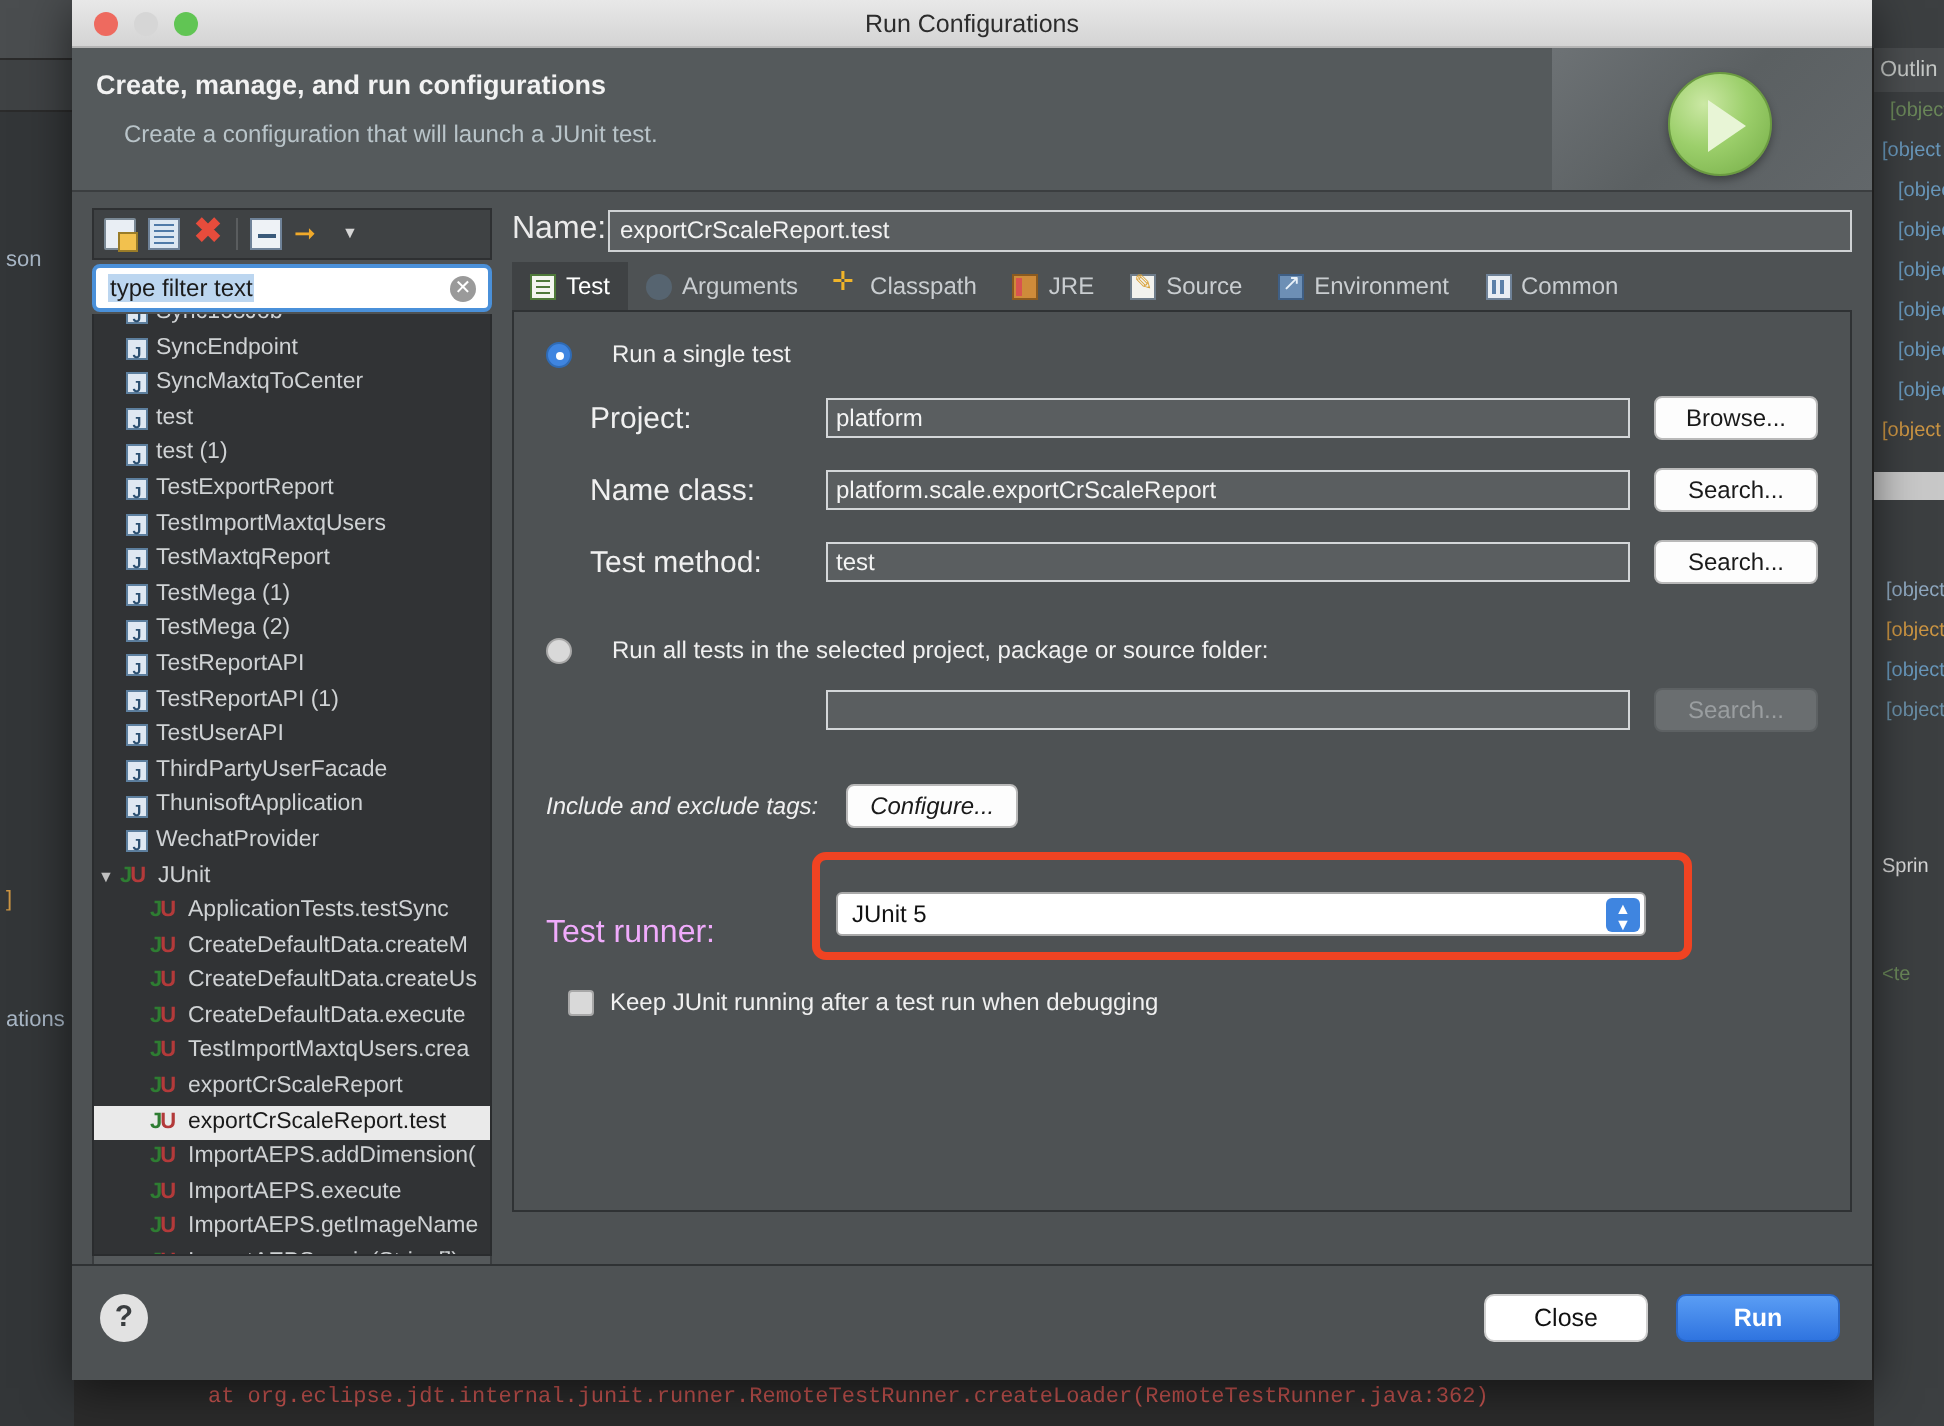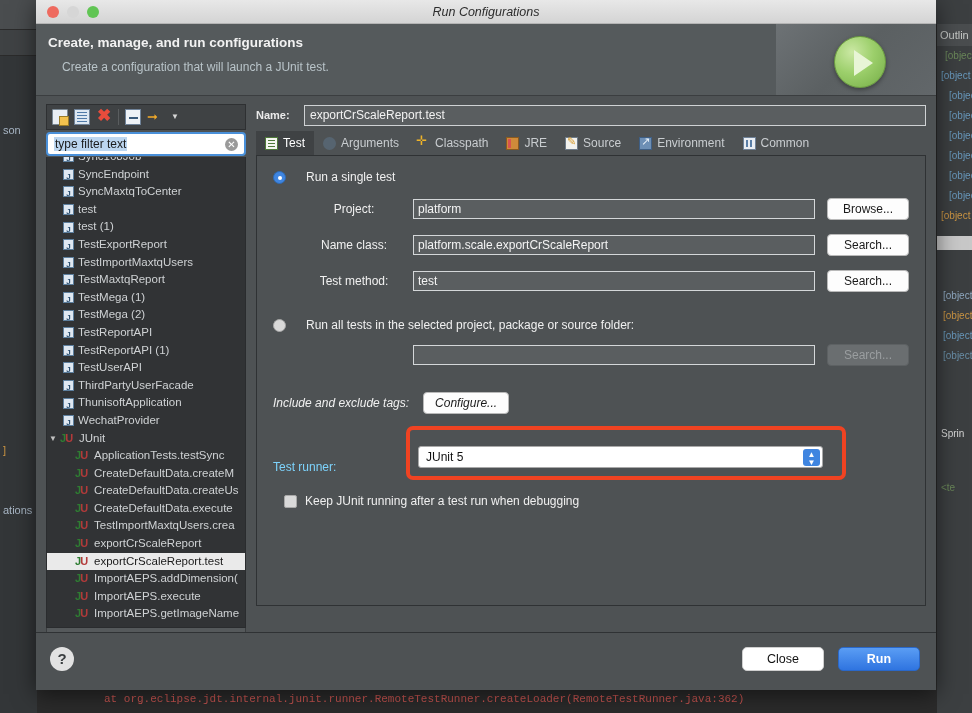--- a/index.html
+++ b/index.html
@@ -53,21 +53,21 @@
 
   
   .dialog{
     position:absolute; left:36px; top:0; width:900px; height:690px;
     background:#4e5254; box-shadow:0 4px 22px rgba(0,0,0,.55);
   }
   .titlebar{
     height:24px;
     background:linear-gradient(#e8e8e8,#d4d4d4);
     border-bottom:1px solid #b4b4b4;
-    display:flex; align-items:center; position:relative;font-style:italic;
+    display:flex; align-items:center; position:relative;
   }
   .tb-dots{ display:flex; gap:8px; padding-left:11px; }
   .dot{ width:12px; height:12px; border-radius:50%; }
   .dot.red{ background:#ee6a5f; }
   .dot.yellow{ background:#d6d6d6; }
   .dot.green{ background:#61c554; }
   .title-text{
     position:absolute; left:0; right:0; text-align:center;
     font-size:12.5px; color:#2c2c2c;
   }
@@ -168,21 +168,21 @@
   .treestatus{
     height:24px; background:#55595b; border:1px solid #3a3d3f; border-top:none;
     font-size:11.5px; color:#e8e8e8; line-height:23px; padding-left:6px;
   }
 
   
   .rightpanel{
     position:absolute; left:220px; top:8px; right:10px; height:596px;
   }
   .namerow{ display:flex; align-items:center; height:22px; }
-  .namelabel{ font-size:11px; color:#eaeaea; width:48px;font-weight:bold; }
+  .namelabel{ font-size:16px; color:#eaeaea; width:48px; }
   .nameinput{
     flex:1; height:21px; background:#5a5e60; border:1px solid #cfd2d4;
     font-size:12px; color:#f2f2f2; line-height:19px; padding-left:5px;
   }
 
   .tabs{
     display:flex; align-items:flex-end; height:24px; margin-top:6px;
     border-bottom:1px solid #2f3234;
   }
   .tab{
@@ -216,21 +216,21 @@
     width:13px; height:13px; border-radius:50%; flex:none;
     background:#3f85e0; border:1px solid #2f6bb5; position:relative;
   }
   .radio::after{ content:""; position:absolute; left:4px; top:4px; width:4px; height:4px;
                  border-radius:50%; background:#fff; }
   .radio.off{ background:#d9d9d9; border:1px solid #a8a8a8; }
   .radio.off::after{ display:none; }
   .radio-lbl{ font-size:12px; color:#f0f0f0; }
 
   .fieldrow{ display:flex; align-items:center; margin-top:14px; }
-  .flabel{ width:140px; font-size:12px; color:#f0f0f0; padding-left:22px;text-align:center; }
+  .flabel{ width:140px; font-size:15px; color:#f0f0f0; padding-left:22px; }
   .finput{
     flex:1; height:20px; background:#5a5e60; border:1px solid #d4d7d9;
     font-size:12px; color:#f4f4f4; line-height:18px; padding-left:4px;
   }
   .finput.empty{ background:#5a5e60; }
   .fbtn{
     margin-left:12px; width:82px; height:22px; background:#fdfdfd;
     border:1px solid #b9b9b9; border-radius:4px; font-size:12px; color:#1a1a1a;
     text-align:center; line-height:20px;
   }
@@ -243,21 +243,21 @@
     border:1px solid #b9b9b9; border-radius:4px; font-size:12px; color:#1a1a1a;
     text-align:center; line-height:20px;
   }
 
   .runnerwrap{ position:relative; margin-top:20px; height:46px; }
   .redbox{
     position:absolute; left:133px; top:-8px; width:440px; height:54px;
     border:4px solid #f04322; border-radius:7px;
   }
   .runnerrow{ display:flex; align-items:center; height:46px; }
-  .runnerlabel{ font-size:12px; color:#7dd3fc; width:145px;margin-top:20px; }
+  .runnerlabel{ font-size:16px; color:#f0abfc; width:145px;margin-top:20px; }
   .select{
     width:405px; height:22px; background:#ffffff; border:1px solid #a9a9a9;
     border-radius:3px; display:flex; align-items:center; position:relative;
     padding-left:7px; font-size:12px; color:#111;
   }
   .select-arrow{
     position:absolute; right:2px; top:2px; width:17px; height:17px;
     background:#3f85e0; border-radius:3px; color:#fff; font-size:8px;
     line-height:8px; text-align:center; padding-top:2px;
   }

